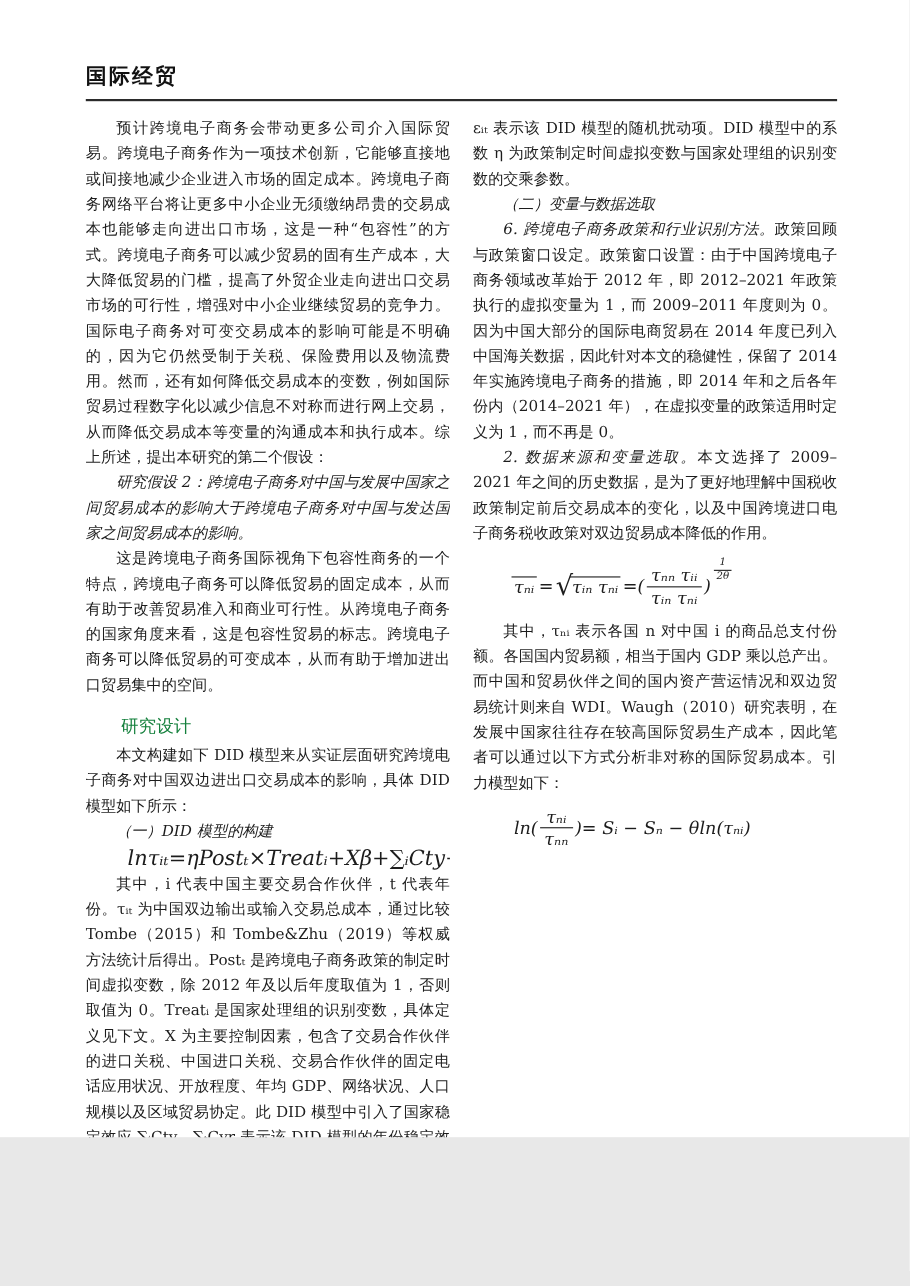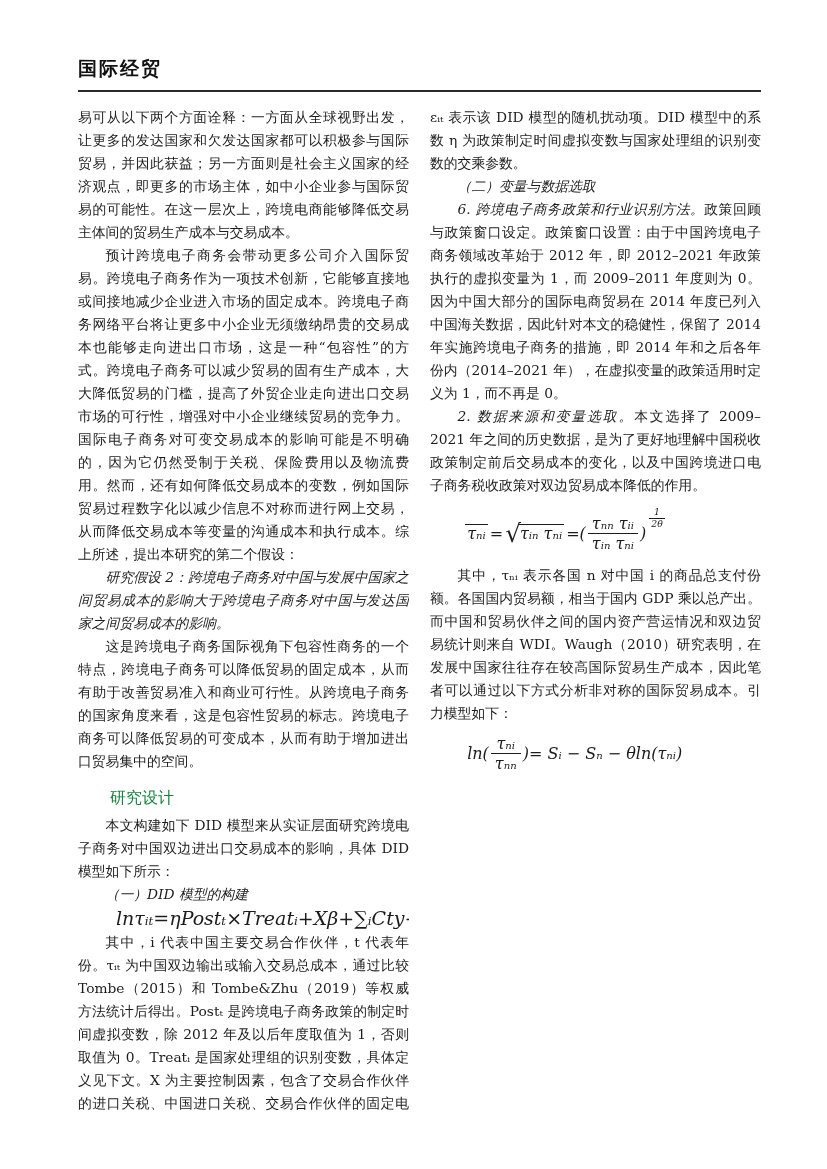--- a/index.html
+++ b/index.html
@@ -1,19 +1,19 @@
 <!DOCTYPE html>
 <html><head>
 <meta charset="utf-8">
 <style>
   * { box-sizing: border-box; }
   html, body { margin: 0; padding: 0; background: #e8e8e8; }
   .page {
     position: relative;
-    width: 827px; height: 1169px;
+    width: 827px; height: 1034px;
     margin: 0 auto;
     background: #ffffff;
     font-family: "DejaVu Serif", "Liberation Serif", serif;
     color: #1c1c1c;
     overflow: hidden;
   }
   
   .hdr-title {
     position: absolute; left: 78px; top: 56px;
     font-family: "DejaVu Sans", "Liberation Sans", sans-serif;
@@ -75,21 +75,20 @@
 </style>
 </head>
 <body>
 
 <div class="page">
 
   <div class="hdr-title">国际经贸</div>
   <div class="hdr-rule"></div>
 
   <div class="col col-left">
-    <p>易可从以下两个方面诠释：一方面从全球视野出发，让更多的发达国家和欠发达国家都可以积极参与国际贸易，并因此获益；另一方面则是社会主义国家的经济观点，即更多的市场主体，如中小企业参与国际贸易的可能性。在这一层次上，跨境电商能够降低交易主体间的贸易生产成本与交易成本。</p>
     <p class="ind">预计跨境电子商务会带动更多公司介入国际贸易。跨境电子商务作为一项技术创新，它能够直接地或间接地减少企业进入市场的固定成本。跨境电子商务网络平台将让更多中小企业无须缴纳昂贵的交易成本也能够走向进出口市场，这是一种“包容性”的方式。跨境电子商务可以减少贸易的固有生产成本，大大降低贸易的门槛，提高了外贸企业走向进出口交易市场的可行性，增强对中小企业继续贸易的竞争力。国际电子商务对可变交易成本的影响可能是不明确的，因为它仍然受制于关税、保险费用以及物流费用。然而，还有如何降低交易成本的变数，例如国际贸易过程数字化以减少信息不对称而进行网上交易，从而降低交易成本等变量的沟通成本和执行成本。综上所述，提出本研究的第二个假设：</p>
     <p class="ind kai">研究假设 2：跨境电子商务对中国与发展中国家之间贸易成本的影响大于跨境电子商务对中国与发达国家之间贸易成本的影响。</p>
     <p class="ind">这是跨境电子商务国际视角下包容性商务的一个特点，跨境电子商务可以降低贸易的固定成本，从而有助于改善贸易准入和商业可行性。从跨境电子商务的国家角度来看，这是包容性贸易的标志。跨境电子商务可以降低贸易的可变成本，从而有助于增加进出口贸易集中的空间。</p>
     <p class="sec-heading">研究设计</p>
     <p class="ind">本文构建如下 DID 模型来从实证层面研究跨境电子商务对中国双边进出口交易成本的影响，具体 DID 模型如下所示：</p>
     <p class="ind kai">（一）DID 模型的构建</p>
     <p class="formula-line">lnτᵢₜ=ηPostₜ×Treatᵢ+Xβ+∑ᵢCty+∑ₜCyr+εᵢₜ</p>
     <p class="ind">其中，i 代表中国主要交易合作伙伴，t 代表年份。τᵢₜ 为中国双边输出或输入交易总成本，通过比较 Tombe（2015）和 Tombe&amp;Zhu（2019）等权威方法统计后得出。Postₜ 是跨境电子商务政策的制定时间虚拟变数，除 2012 年及以后年度取值为 1，否则取值为 0。Treatᵢ 是国家处理组的识别变数，具体定义见下文。X 为主要控制因素，包含了交易合作伙伴的进口关税、中国进口关税、交易合作伙伴的固定电话应用状况、开放程度、年均 GDP、网络状况、人口规模以及区域贸易协定。此 DID 模型中引入了国家稳定效应 ∑ᵢCty，∑ₜCyr 表示该 DID 模型的年份稳定效应。</p>
   </div>
 

